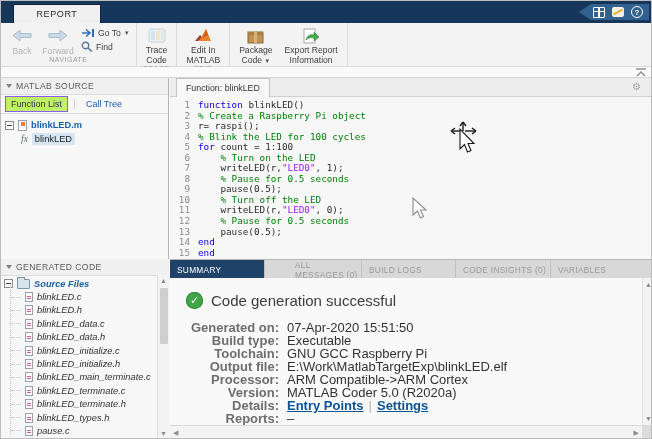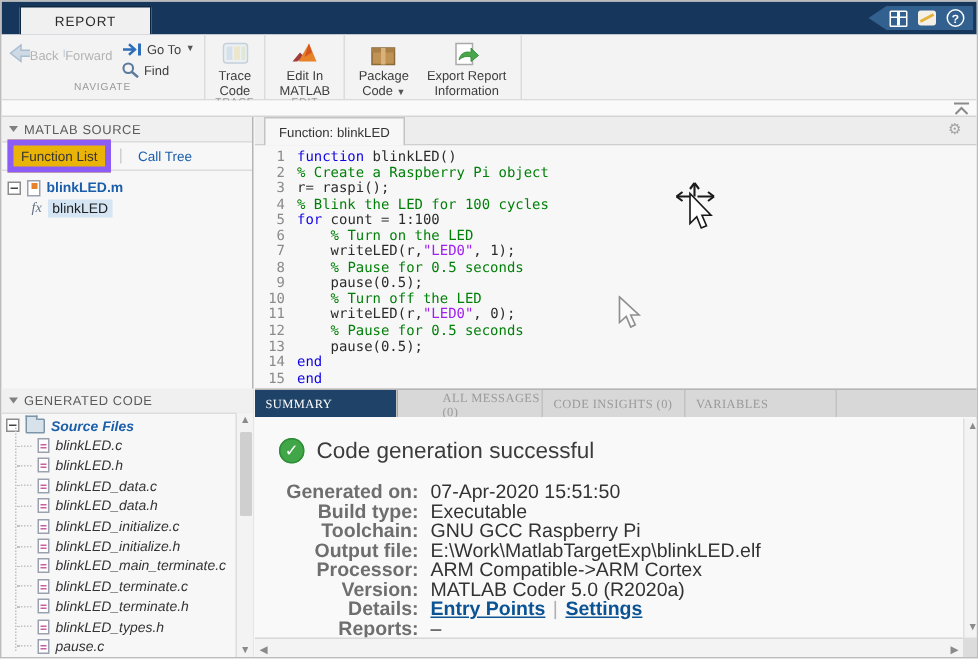--- a/index.html
+++ b/index.html
@@ -23,42 +23,42 @@
   .ic-bubble::after { content:''; position:absolute; left:1px; top:4px; width:10px; height:2px; background:#e2b23a; transform:rotate(-28deg); }
   .ic-help { width:12px; height:12px; border:1.5px solid #fff; border-radius:50%; color:#fff; font-size:8px;
     font-weight:bold; display:flex; align-items:center; justify-content:center; }
 
   
   .toolbar { position:absolute; left:0; top:22px; width:652px; height:44px; background:#f3f3f3;
     border-bottom:1px solid #dadada; display:flex; }
   .tgroup { display:flex; flex-direction:column; border-right:1px solid #dcdcdc; }
   .tbtns { flex:1; display:flex; align-items:flex-start; padding:2px 4px 0 4px; gap:2px; }
   .glabel { height:11px; text-align:center; font-size:6.8px; letter-spacing:.6px; color:#9a9a9a; }
-  .navbtn { display:flex; align-items:center; width:34px; padding-top:3px; }
+  .navbtn { display:flex; flex-direction:column; align-items:center; width:34px; padding-top:3px; }
   .navbtn .lbl { font-size:8.6px; margin-top:3px; }
   .grayed { color:#b4b4b4; }
   .gofind { display:flex; flex-direction:column; justify-content:center; gap:3px; padding:3px 2px 0 4px; }
   .minirow { display:flex; align-items:center; gap:3px; font-size:8.6px; color:#3d3d3d; }
   .caret { font-size:6px; color:#555; }
   .bigbtn { display:flex; flex-direction:column; align-items:center; padding:1px 5px 0 5px; font-size:8.6px;
     color:#3d3d3d; text-align:center; line-height:10px; }
   .bigbtn .bicon { height:19px; display:flex; align-items:center; }
 
   
   .strip { position:absolute; left:0; top:66px; width:652px; height:11px; background:#fafafa; border-bottom:1px solid #d5d5d5; }
   .collapse-btn { position:absolute; right:6px; top:1px; width:12px; height:9px; }
 
   
   .lpanel { position:absolute; left:0; top:77px; width:168px; height:362px; background:#f7f7f7; border-right:1px solid #b5b5b5; }
   .phead { height:17px; background:#f0f0f0; border-bottom:1px solid #dcdcdc; display:flex; align-items:center;
     padding-left:5px; font-size:8.6px; letter-spacing:.4px; color:#5a5a5a; gap:4px; }
   .tri-down { width:0; height:0; border-left:3.5px solid transparent; border-right:3.5px solid transparent; border-top:4px solid #808080; }
   .srctabs { height:19px; border-bottom:1px solid #dcdcdc; display:flex; align-items:center; padding-left:4px; gap:6px; }
   .srctab { font-size:9px; padding:2px 5px; }
-  .srctab.sel { background:#eab308; border:4px solid #8b5cf6; color:#333; }
+  .srctab.sel { background:#bef264; border:1px solid #8b5cf6; color:#333; }
   .srctab.link { color:#1b5faa; }
   .srctab-sep { width:1px; height:10px; background:#cfcfcf; }
   .mtree { padding:4px 0 0 4px; font-size:9.3px; height:145px; }
   .trow { display:flex; align-items:center; height:14px; gap:4px; }
   .expander { width:9px; height:9px; background:#fff; border:1px solid #8c8c8c; position:relative; flex:0 0 auto; }
   .expander::before { content:''; position:absolute; left:1px; right:1px; top:3px; height:1px; background:#444; }
   .mfile-icon { width:9px; height:11px; background:#fff; border:1px solid #9aa0ad; position:relative; flex:0 0 auto; }
   .mfile-icon::after { content:''; position:absolute; right:1px; top:1px; width:4px; height:4px; background:#e8822a; }
   .blue-bold { color:#1b5faa; font-weight:bold; }
   .fxrow { padding-left:16px; }
@@ -91,21 +91,21 @@
   .ln { width:28px; text-align:right; padding-right:8px; color:#8a8a8a; flex:0 0 auto; }
   .ct { white-space:pre; color:#2b2b2b; }
   .tok-kw { color:#0e00e6; }
   .tok-cm { color:#028009; }
   .tok-st { color:#a020f0; }
   .tok-pl { color:#2b2b2b; }
 
   
   .rtabs { position:absolute; left:0; top:181px; width:483px; height:19px; background:#d8d8d8; border-top:1px solid #b5b5b5; display:flex; }
   .rtab { height:19px; display:flex; align-items:center; padding-left:7px; font-size:8.3px; letter-spacing:.3px;
-    color:#9a9a9a; border-right:1px solid #c2c2c2;font-family:Liberation Serif, serif; }
+    color:#9a9a9a; border-right:1px solid #c2c2c2; }
   .rtab.sel { background:#1f4368; color:#fff; }
   .summary { position:absolute; left:0; top:200px; width:472px; height:147px; background:#f9f9f9; }
   .sumhead { position:absolute; left:16px; top:14px; display:flex; align-items:center; gap:8px; }
   .check { width:17px; height:17px; border-radius:50%; background:#40a648; color:#fff; font-size:11px;
     display:flex; align-items:center; justify-content:center; box-shadow:inset 0 0 0 1px #2f8c38; }
   .sumtitle { font-size:15px; color:#3c3c3c; }
   .srows { position:absolute; left:12px; top:43px; }
   .srow { display:flex; height:13px; align-items:center; font-size:13px; }
   .slabel { width:97px; text-align:right; font-weight:bold; color:#6e6e6e; white-space:nowrap; }
   .svalue { margin-left:8px; color:#333; white-space:nowrap; }
@@ -386,20 +386,21 @@
         </div>
         <div class="code-line">
           <span class="ln">15</span>
           <span class="ct"><span class="tok-kw">end</span></span>
         </div>
       </div>
 
     <div class="rtabs" id="rtabs">
         <div class="rtab sel" style="width: 95px;">SUMMARY</div>
         <div class="rtab" style="width: 97px; padding-left: 30px;">ALL MESSAGES (0)</div>
+        <div class="rtab" style="width: 94px;">BUILD LOGS</div>
         <div class="rtab" style="width: 95px;">CODE INSIGHTS (0)</div>
         <div class="rtab" style="width: 101px;">VARIABLES</div>
       </div>
 
     <div class="summary">
       <div class="sumhead">
         <span class="check">✓</span>
         <span class="sumtitle">Code generation successful</span>
       </div>
       <div class="srows" id="srows">

